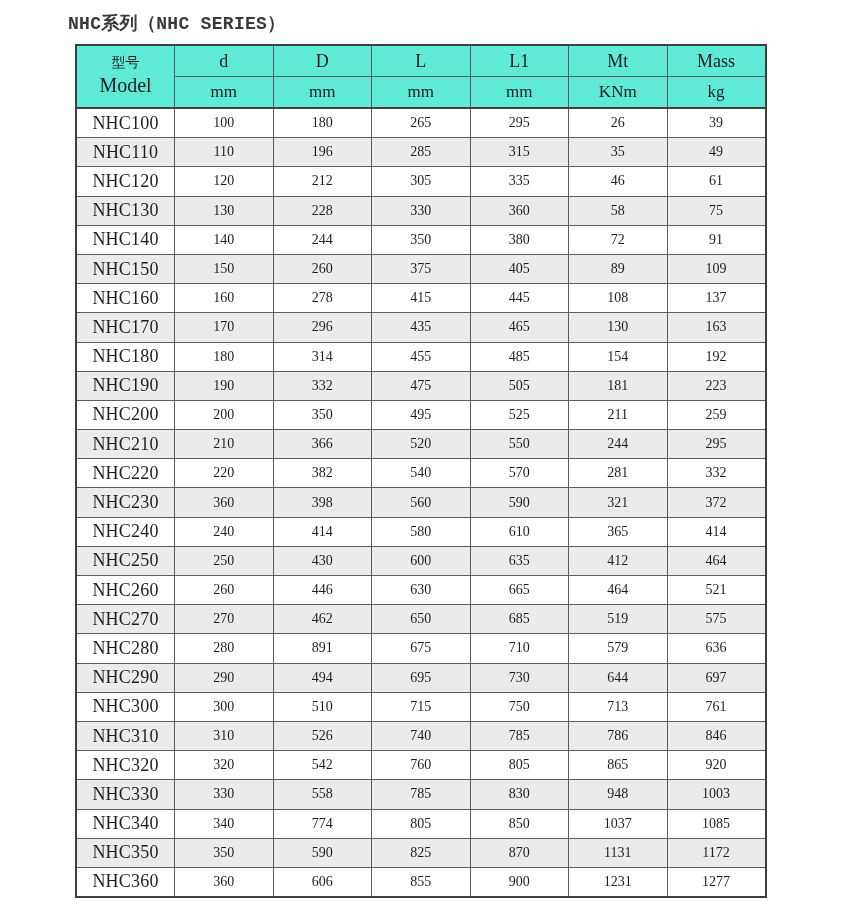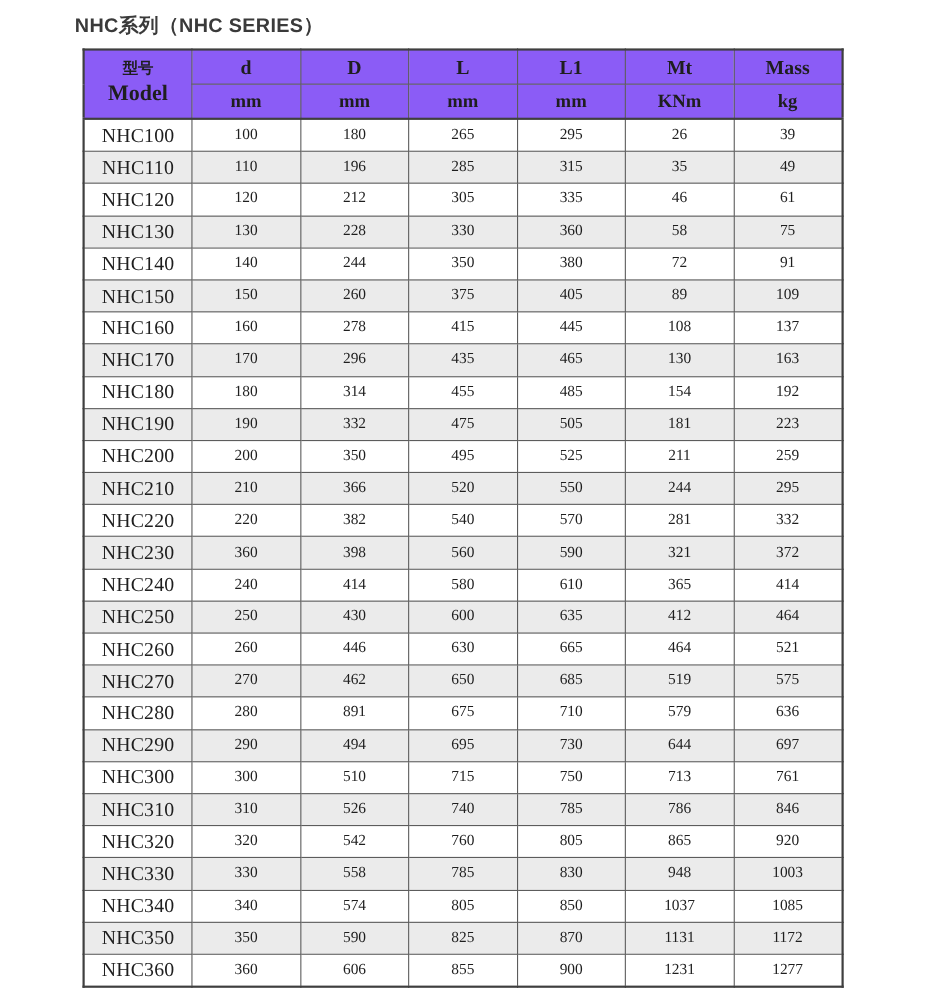--- a/index.html
+++ b/index.html
@@ -10,21 +10,21 @@
     height: 916px;
     overflow: hidden;
   }
   .page {
     position: relative;
     width: 842px;
     height: 916px;
     background: #ffffff;
   }
   .title {
-    font-family: Liberation Sans, sans-serif;
+    font-family: Liberation Mono, monospace;
     font-weight: bold;
     font-size: 18px;
     color: #3a3a3a;
     margin: 0;
     padding: 11px 0 0 68px;
     letter-spacing: 0.3px;
   }
   table.spec-table {
     border-collapse: collapse;
     table-layout: fixed;
@@ -36,22 +36,22 @@
   table.spec-table col { width: 98.5px; }
   th, td {
     border: 1px solid #5c5c5c;
     text-align: center;
     vertical-align: middle;
     color: #1e1e1e;
     padding: 0;
   }
   thead { border-bottom: 2px solid #3f3f3f; }
   thead th {
-    background: #8b5cf6;
-    font-weight: bold;
+    background: #5eead4;
+    font-weight: normal;
   }
   thead tr.label-row th { height: 30px; font-size: 18px; }
   thead tr.unit-row th  { height: 30px; font-size: 17px; }
   th.model-th { font-size: 15px; line-height: 1.35; }
   th.model-th .zh { font-size: 14px; }
   th.model-th .en { font-size: 20px; }
   tbody td {
     height: 28.2px;
     font-size: 14px;
     background: #ffffff;
@@ -310,21 +310,21 @@
           <td>330</td>
           <td>558</td>
           <td>785</td>
           <td>830</td>
           <td>948</td>
           <td>1003</td>
         </tr>
         <tr>
           <td class="model-cell">NHC340</td>
           <td>340</td>
-          <td>574</td>
+          <td>774</td>
           <td>805</td>
           <td>850</td>
           <td>1037</td>
           <td>1085</td>
         </tr>
         <tr class="stripe">
           <td class="model-cell">NHC350</td>
           <td>350</td>
           <td>590</td>
           <td>825</td>

